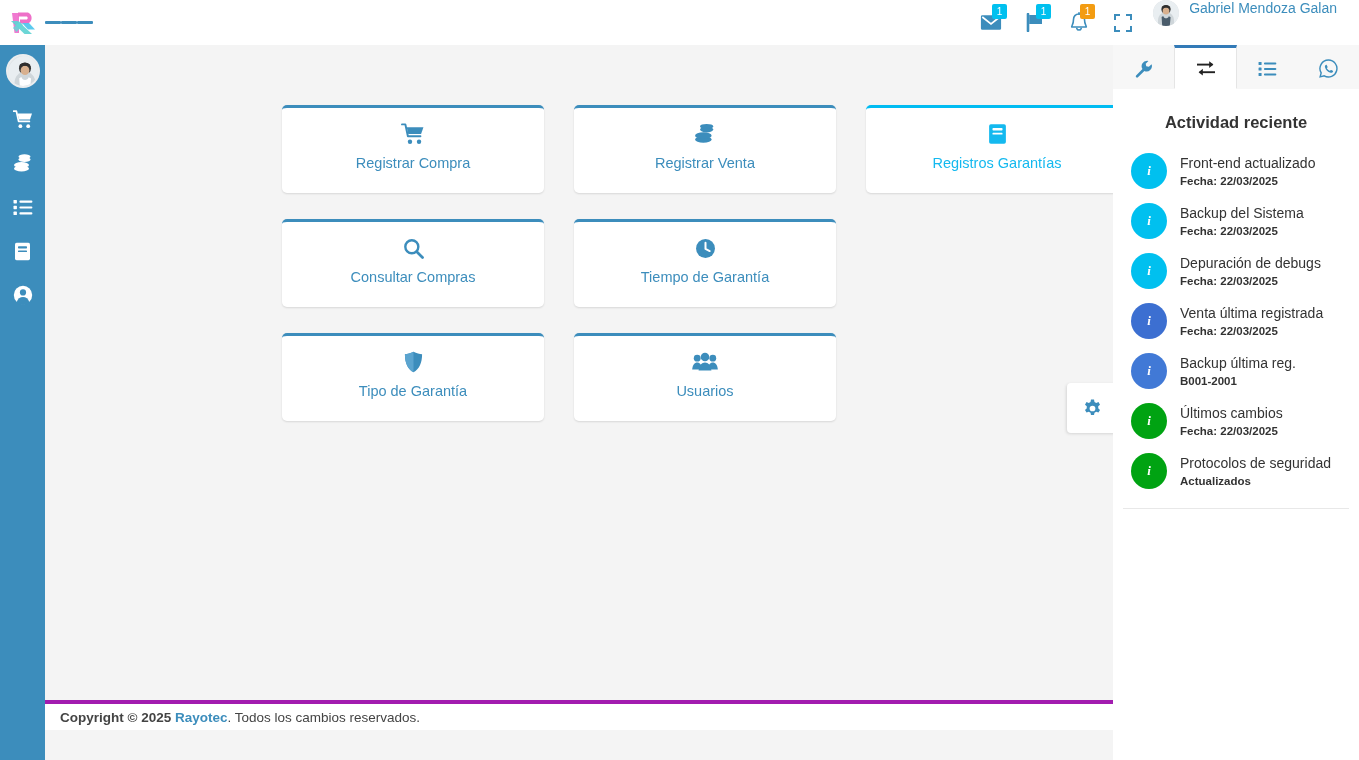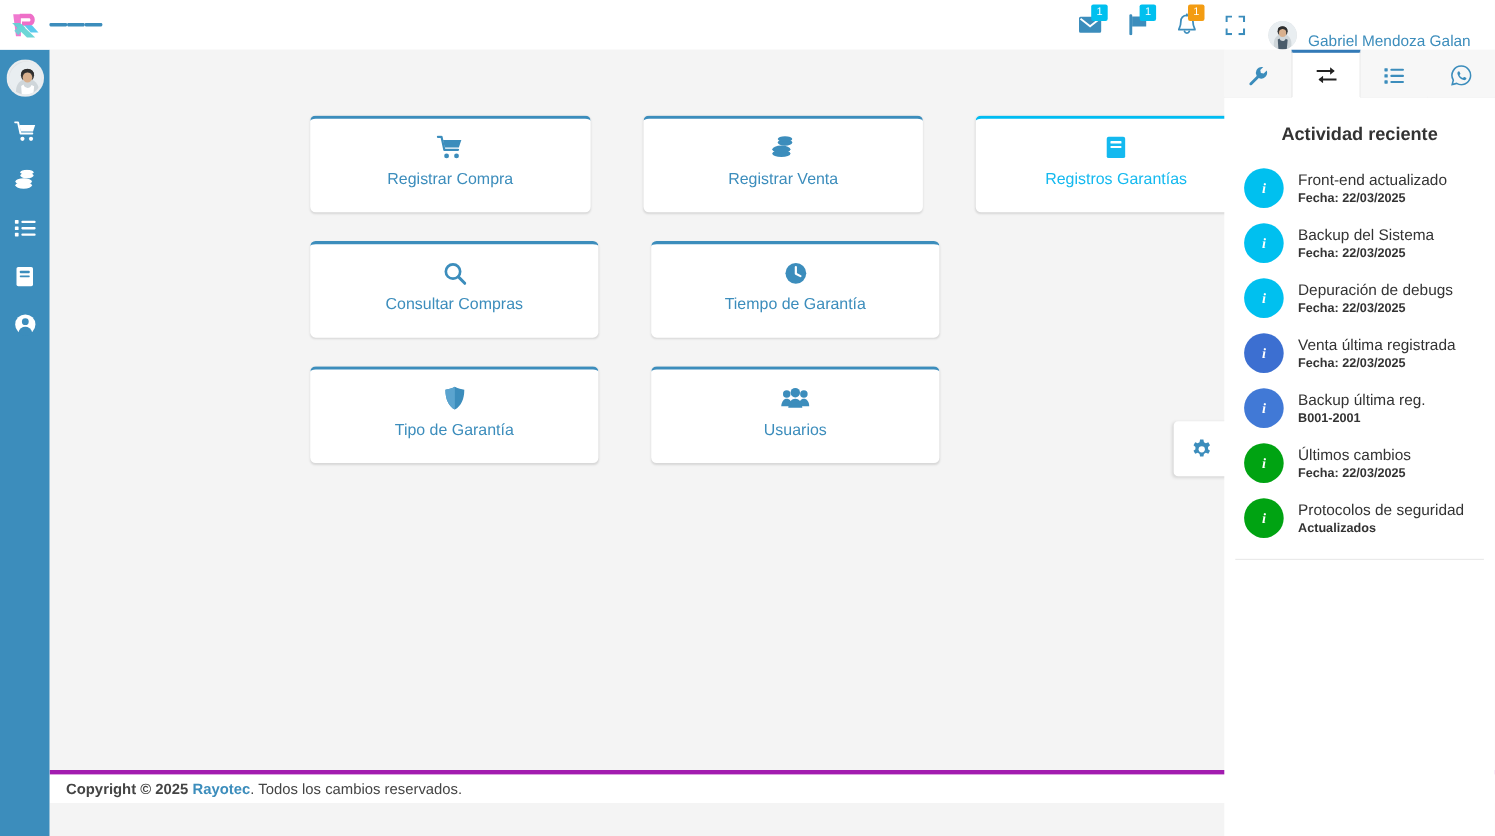--- a/index.html
+++ b/index.html
@@ -43,21 +43,21 @@
   }
   .badge {
     position: absolute; top: 4px; right: 6px;
     min-width: 15px; height: 15px; line-height: 15px;
     font-size: 10px; color: #fff; text-align: center;
     border-radius: 2px; padding: 0 3px; font-weight: 400;
   }
   .badge.cyan { background: #00c0ef; }
   .badge.orange { background: #f39c12; }
   .user-block {
-    display: flex; align-items: flex-end; height: 45px;
+    display: flex; align-items: flex-start; height: 45px;
     padding: 0 10px 0 8px; cursor: pointer;
   }
   .avatar-sm {
     width: 26px; height: 26px; border-radius: 50%;
     overflow: hidden; margin-right: 10px; flex: 0 0 26px;
     background: #dfe3e6;
   }
   .user-name { font-size: 14px; color: #3c8dbc; white-space: nowrap; }
 
   
@@ -82,21 +82,21 @@
   
   .content {
     position: absolute; top: 45px; left: 45px;
     width: 1314px; height: 685px;
     background: #f4f4f4; overflow: hidden;
   }
   .card-grid {
     position: absolute; top: 60px; left: 237px;
     width: 860px;
   }
-  .card-row { display: flex; gap: 48px; margin-bottom: 26px; }
+  .card-row { display: flex; gap: 30px; margin-bottom: 26px; }
   .card {
     width: 262px; height: 88px;
     background: #ffffff;
     border-top: 3px solid #3c8dbc;
     border-radius: 5px;
     box-shadow: 0 1px 2px rgba(0,0,0,.12);
     display: flex; flex-direction: column;
     align-items: center; justify-content: flex-start;
     padding-top: 14px;
     cursor: pointer;

